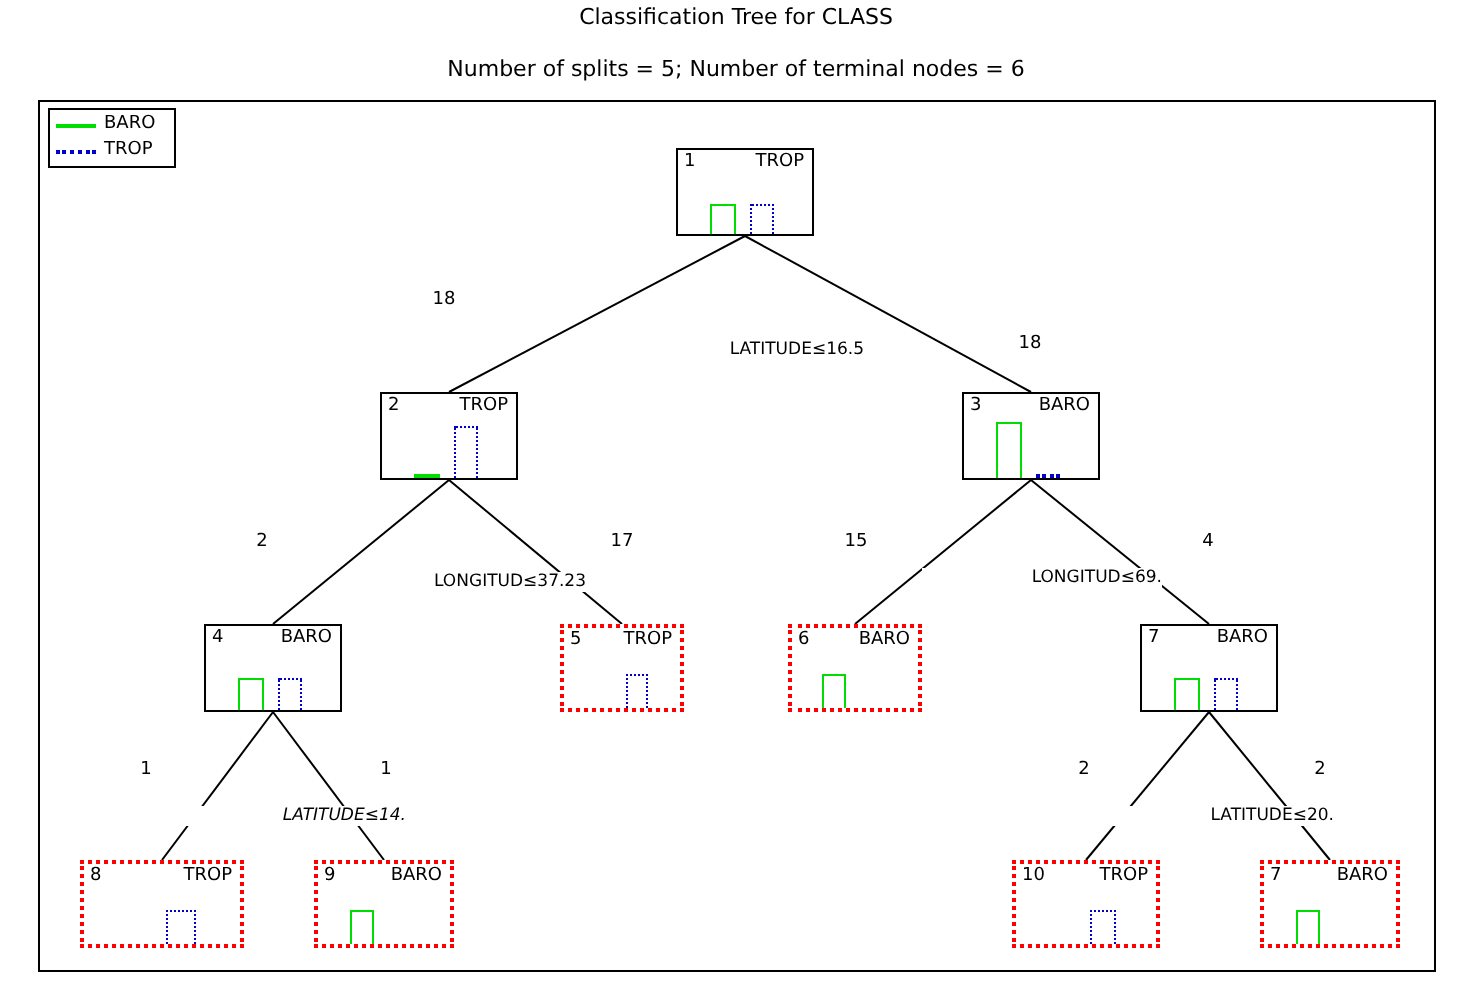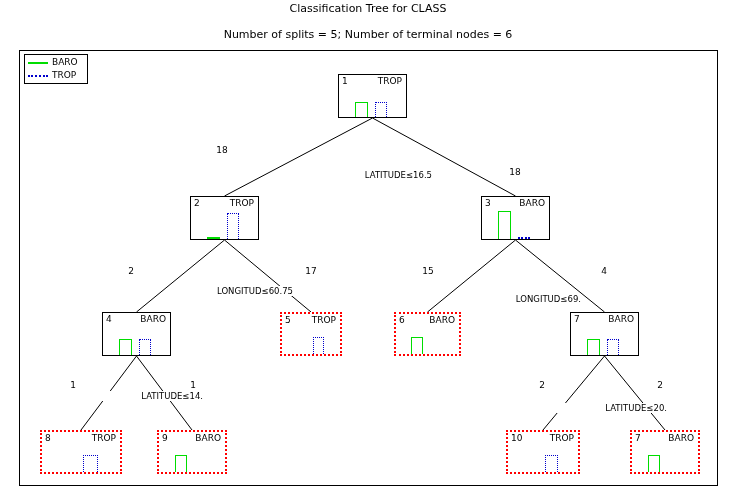--- a/index.html
+++ b/index.html
@@ -252,19 +252,19 @@
       <div class="edge-count" style="left: 495px; top: 129px; width: 40px; margin-top: 38px;">18</div>
       <div class="edge-count" style="left: 111px; top: 266px; width: 40px;">2</div>
       <div class="edge-count" style="left: 291px; top: 266px; width: 40px;">17</div>
       <div class="edge-count" style="left: 408px; top: 266px; width: 40px;">15</div>
       <div class="edge-count" style="left: 584px; top: 266px; width: 40px;">4</div>
       <div class="edge-count" style="left: 53px; top: 380px; width: 40px;">1</div>
       <div class="edge-count" style="left: 173px; top: 380px; width: 40px;">1</div>
       <div class="edge-count" style="left: 522px; top: 380px; width: 40px;">2</div>
       <div class="edge-count" style="left: 640px; top: 380px; width: 40px;">2</div>
       <div class="split-label" style="left: 312px; top: 170px; width: 120px;">LATITUDE≤16.5</div>
-      <div class="split-label" style="left: 173px; top: 286px; width: 120px;">LONGITUD≤60.75</div>
-      <div class="split-label" style="left: 461px; top: 294px; width: 120px;">LONGITUD≤69.</div>
-      <div class="split-label" style="left: 83px; top: 391px; width: 120px;">LATITUDE≤14.</div>
+      <div class="split-label" style="left: 173px; top: 286px; width: 120px;">LONGITUD≤37.23</div>
+      <div class="split-label" style="left: 461px; top: 284px; width: 120px;">LONGITUD≤69.</div>
+      <div class="split-label" style="left: 83px; top: 403px; width: 120px; font-style: italic;">LATITUDE≤14.</div>
       <div class="split-label" style="left: 547px; top: 403px; width: 120px;">LATITUDE≤20.</div>
     </div>
 
 </div>
 
 </body></html>

